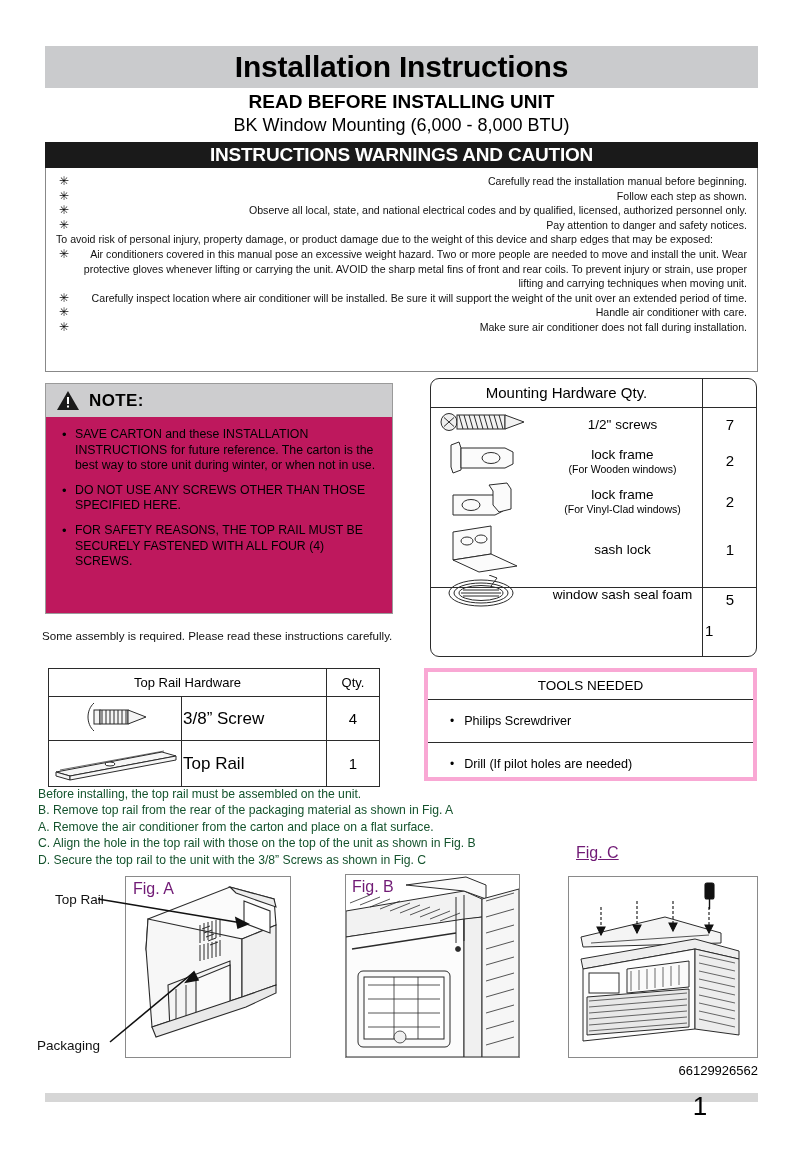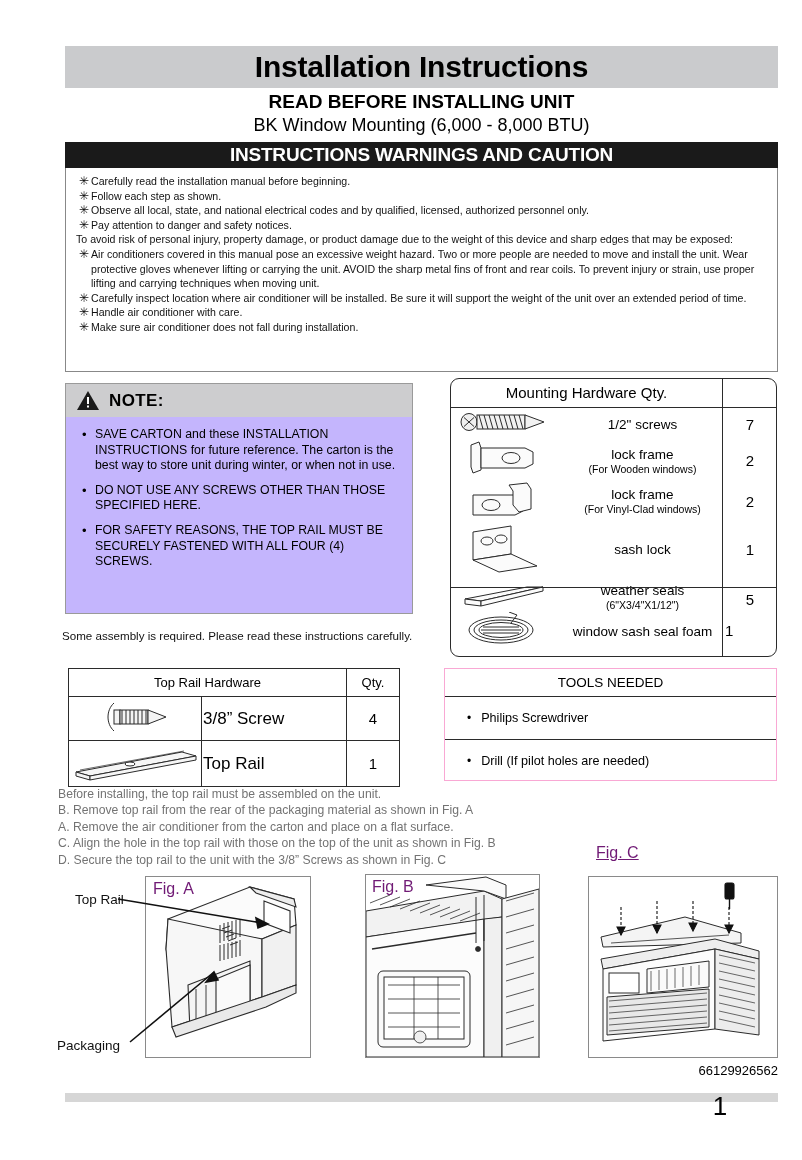--- a/index.html
+++ b/index.html
@@ -5,21 +5,21 @@
   * { box-sizing: border-box; }
   html, body { margin: 0; padding: 0; }
   body {
     width: 802px; height: 1160px;
     background: #ffffff;
     font-family: "Liberation Sans", sans-serif;
     color: #000;
     position: relative;
     overflow: hidden;
   }
-  .page { position: relative; width: 724px; height: 1160px; margin-left: 20px; }
+  .page { position: relative; width: 724px; height: 1160px; }
 
   
   .title-bar {
     position: absolute; left: 45px; top: 46px; width: 713px; height: 42px;
     background: #cacbcd;
   }
   .title-text {
     position: absolute; left: 45px; top: 48px; width: 713px;
     text-align: center;
     font-size: 30px; font-weight: bold; letter-spacing: -0.2px;
@@ -47,27 +47,27 @@
     padding: 6px 10px 4px 10px;
   }
   .warn-line {
     font-size: 10.6px; line-height: 14.6px; color: #111;
     display: flex; align-items: flex-start;
   }
   .warn-line .ast {
     width: 15px; flex: 0 0 15px; text-align: left; font-size: 12px;
     line-height: 14.6px; padding-left: 3px;
   }
-  .warn-line .txt { flex: 1 1 auto; }
+  .warn-line .txt { flex: 1 1 auto; text-align: right; }
   .warn-plain { font-size: 10.6px; line-height: 14.6px; color: #111; padding-left: 0; }
 
   
   .note-box {
     position: absolute; left: 45px; top: 383px; width: 348px; height: 231px;
-    border: 1px solid #9a9a9a; background: #c4b5fd;
+    border: 1px solid #9a9a9a; background: #be185d;
   }
   .note-head {
     height: 33px; background: #cdcdcf; display: flex; align-items: center;
     padding-left: 10px;
   }
   .warn-tri { width: 24px; height: 21px; position: relative; margin-right: 9px; }
   .note-head-label { font-size: 17px; font-weight: bold; letter-spacing: 0.4px; }
   .note-body { padding: 10px 12px 0 16px; }
   .note-item {
     display: flex; font-size: 12.3px; line-height: 15.6px; margin-bottom: 9px;
@@ -116,36 +116,36 @@
   .mh-lab-sub { font-size: 10.5px; line-height: 13px; }
   .mh-icon { width: 112px; flex: 0 0 112px; position: relative; }
   .mh-qty-col { position: absolute; left: 272px; top: 29px; width: 54px; }
   .mh-qty { text-align: center; font-size: 15px; }
   .mh-divider { position: absolute; left: 0; top: 208px; width: 327px; height: 1px; background: #2b2b2b; }
   .foam-label { font-size: 13.5px; }
 
   
   .tools-outer {
     position: absolute; left: 424px; top: 668px; width: 333px; height: 113px;
-    border: 1px solid #f9a8d4; background: #fff;
+    border: 4px solid #f9a8d4; background: #fff;
   }
   .tools-head {
     height: 28px; border-bottom: 1px solid #2b2b2b; text-align: center;
     line-height: 28px; font-size: 13.5px;
   }
   .tools-item {
     height: 42px; display: flex; align-items: center; padding-left: 22px; font-size: 12.6px;
   }
   .tools-item + .tools-item { border-top: 1px solid #2b2b2b; }
   .tools-item .bullet { margin-right: 10px; font-size: 12px; }
 
   
   .steps {
     position: absolute; left: 38px; top: 786px; width: 640px;
-    font-size: 12.2px; line-height: 16.4px; color: #737373;
+    font-size: 12.2px; line-height: 16.4px; color: #14532d;
   }
 
   
   .fig-panel { position: absolute; border: 1px solid #8a8a8a; background: #fff; }
   .fig-a { left: 125px; top: 876px; width: 166px; height: 182px; }
   .fig-b { left: 345px; top: 874px; width: 175px; height: 184px; }
   .fig-c { left: 568px; top: 876px; width: 190px; height: 182px; }
   .fig-label { position: absolute; font-size: 16px; color: #701a75; }
   .fig-a-label { left: 133px; top: 880px; }
   .fig-b-label { left: 352px; top: 878px; }
@@ -311,35 +311,20 @@
               <ellipse cx="50" cy="19" rx="6" ry="4"></ellipse>
               <path d="M22 40 L60 34 L86 46 L48 52 Z"></path>
             </g>
           </svg>
         </div>
         <div class="mh-row-label">
           <div class="mh-lab-main">sash lock</div>
         </div>
       </div>
 
-      <div class="mh-row" style="height:33px; margin-top:4px;">
-        <div class="mh-icon">
-          <svg width="112" height="33" viewBox="0 0 112 33">
-            <g fill="#fbfbfb" stroke="#2b2b2b" stroke-width="1">
-              <path d="M14 20 L76 8 L92 8 L30 22 Z"></path>
-              <path d="M14 20 L14 25 L30 27 L30 22 Z"></path>
-              <path d="M30 22 L92 8 L92 12 L30 27 Z"></path>
-            </g>
-          </svg>
-        </div>
-        <div class="mh-row-label">
-          <div class="mh-lab-main">weather seals</div>
-          <div class="mh-lab-sub">(6"X3/4"X1/12")</div>
-        </div>
-      </div>
 
       <div class="mh-row" style="height:34px;">
         <div class="mh-icon">
           <svg width="112" height="34" viewBox="0 0 112 34">
             <g fill="none" stroke="#2b2b2b" stroke-width="1">
               <path d="M58 0 L66 3 L60 11"></path>
               <ellipse cx="50" cy="18" rx="32" ry="13"></ellipse>
               <ellipse cx="50" cy="18" rx="27" ry="10"></ellipse>
               <ellipse cx="50" cy="18" rx="22" ry="7.5"></ellipse>
               <path d="M30 18 L70 18 M32 15 L68 15 M32 21 L68 21"></path>

